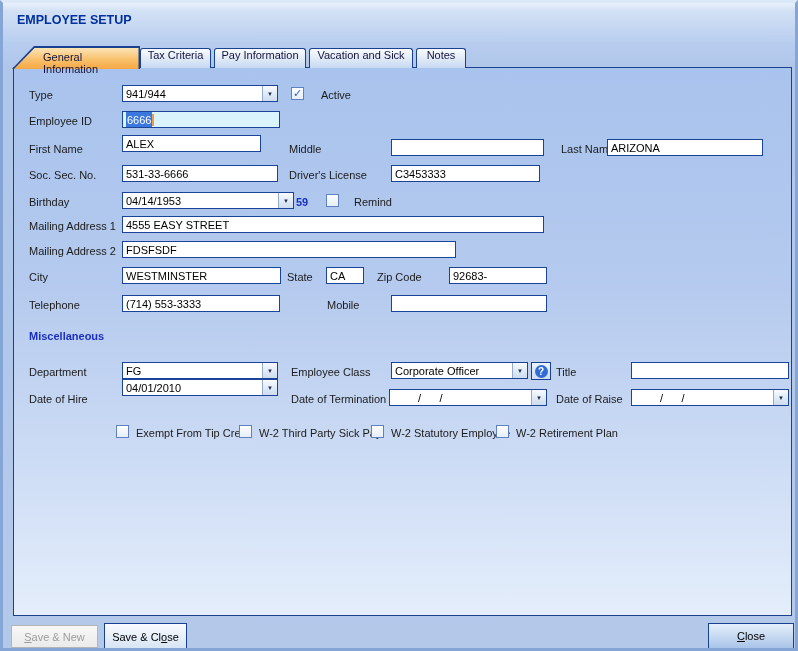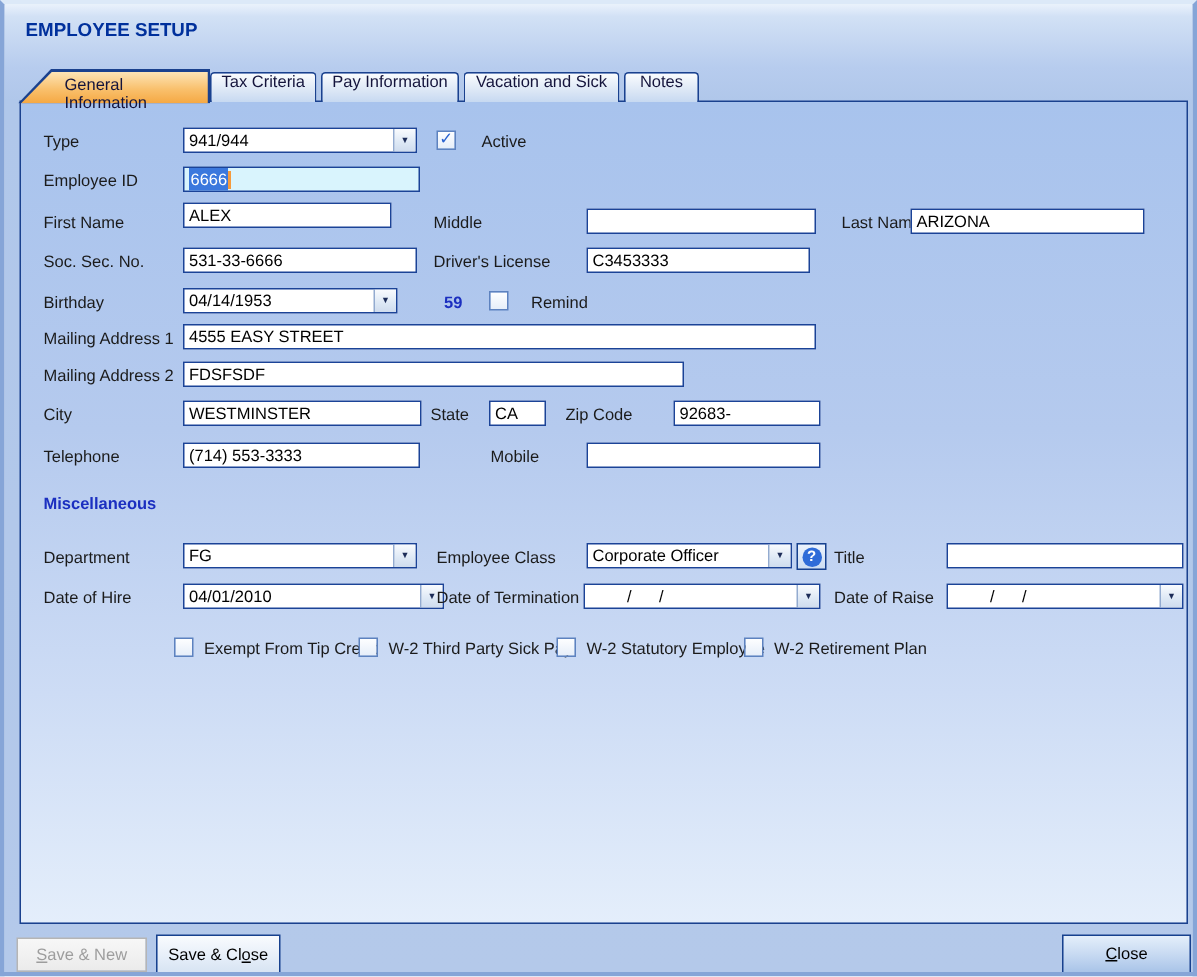--- a/index.html
+++ b/index.html
@@ -117,21 +117,21 @@
     <span class="lbl" style="left:15px;top:101px">Soc. Sec. No.</span>
     <div class="fld" style="left:108px;top:97px;width:156px">
       <span>531-33-6666</span>
     </div>
     <span class="lbl" style="left:275px;top:101px">Driver's License</span>
     <div class="fld" style="left:377px;top:97px;width:149px">
       <span>C3453333</span>
     </div>
 
     <span class="lbl" style="left:15px;top:128px">Birthday</span>
-    <div class="fld combo" style="left:108px;top:124px;width:143px">
+    <div class="fld combo" style="left:108px;top:124px;width:172px">
       <span>04/14/1953</span>
       <span class="dd">▼</span>
     </div>
     <span class="lbl blue" style="left:282px;top:128px">59</span>
     <span class="cb" style="left:312px;top:126px"></span>
     <span class="lbl" style="left:340px;top:128px">Remind</span>
 
     <span class="lbl" style="left:15px;top:152px">Mailing Address 1</span>
     <div class="fld" style="left:108px;top:148px;width:422px">
       <span>4555 EASY STREET</span>
@@ -177,21 +177,21 @@
     </div>
     <div class="help">
       <span class="help-circle">?</span>
     </div>
     <span class="lbl" style="left:542px;top:298px">Title</span>
     <div class="fld" style="left:617px;top:294px;width:158px">
       <span></span>
     </div>
 
     <span class="lbl" style="left:15px;top:325px">Date of Hire</span>
-    <div class="fld combo" style="left:108px;top:321px;width:174px">
+    <div class="fld combo" style="left:108px;top:311px;width:156px">
       <span>04/01/2010</span>
       <span class="dd">▼</span>
     </div>
     <span class="lbl" style="left:277px;top:325px">Date of Termination</span>
     <div class="fld combo datefld" style="left:375px;top:321px;width:158px">
       <span>/      /</span>
       <span class="dd">▼</span>
     </div>
     <span class="lbl" style="left:542px;top:325px">Date of Raise</span>
     <div class="fld combo datefld" style="left:617px;top:321px;width:158px">

